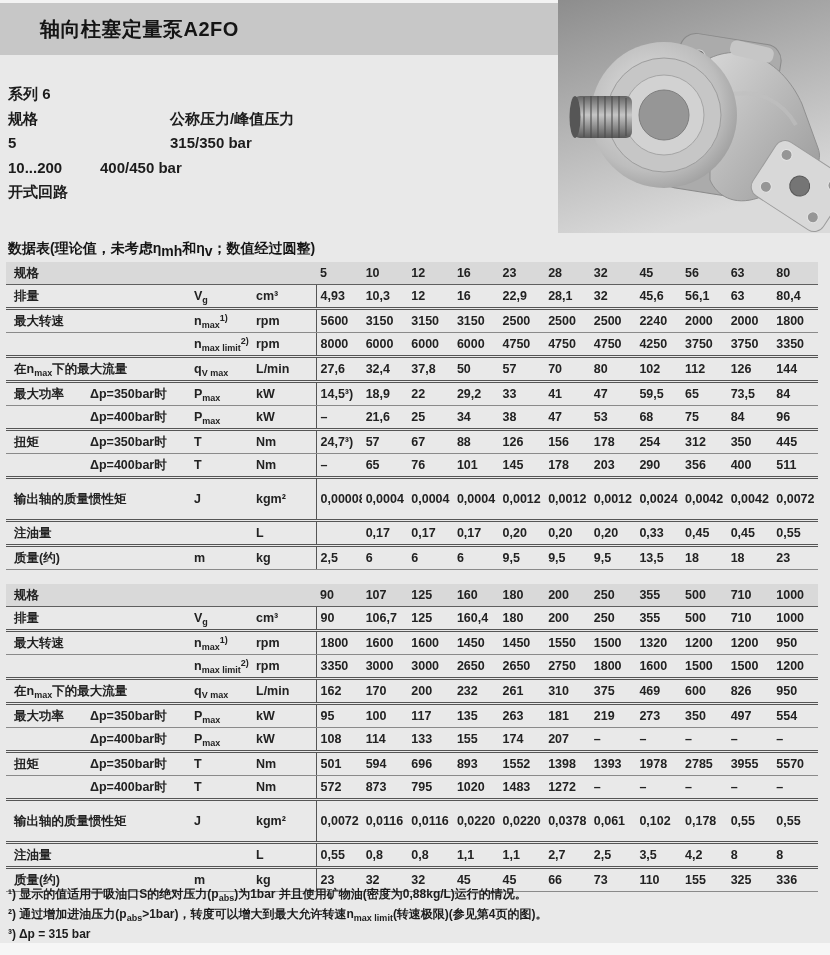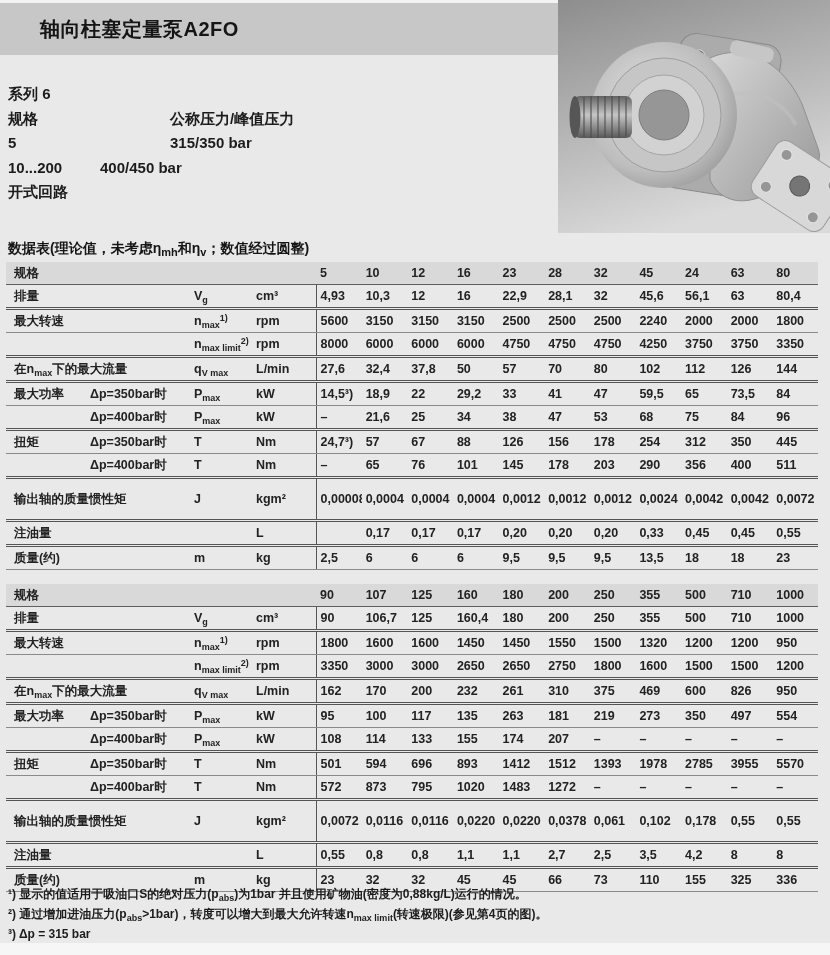--- a/index.html
+++ b/index.html
@@ -34,21 +34,21 @@
     white-space:nowrap;overflow:hidden;
   }
   table.spec tr.hdr-row td{background:#d9d9d9;border-bottom:1px solid #5f5f5f;}
   table.spec .c-label{padding-left:8px;text-align:left;}
   table.spec .c-unit{border-right:1.5px solid #555;}
   table.spec .c-val{padding-left:4px;}
   table.spec tr.end td{border-bottom:3px double #555;}
   table.spec tr.tall td{height:36px;}
   sub{font-size:9px;vertical-align:-3px;line-height:0;}
   sup{font-size:9px;vertical-align:4px;line-height:0;}
-  .tabletitle sub{font-size:11px;}
+  .tabletitle sub{font-size:14px;}
 
   .footnotes{position:absolute;left:8px;top:884px;font-size:12px;font-weight:600;line-height:20px;color:#1c1c1c;}
   .bottomstrip{position:absolute;left:0;top:943px;width:830px;height:12px;background:#f6f6f6;}
 </style>
 </head>
 <body>
 
 <div class="page">
   <div class="topstrip"></div>
 
@@ -148,21 +148,21 @@
           <tr class="hdr-row">
             <td class="c-label" colspan="4">规格</td>
             <td class="c-val">5</td>
             <td class="c-val">10</td>
             <td class="c-val">12</td>
             <td class="c-val">16</td>
             <td class="c-val">23</td>
             <td class="c-val">28</td>
             <td class="c-val">32</td>
             <td class="c-val">45</td>
-            <td class="c-val">24</td>
+            <td class="c-val">56</td>
             <td class="c-val">63</td>
             <td class="c-val">80</td>
           </tr>
           <tr class="end ">
             <td class="c-label" colspan="2"><span>排量</span></td>
             <td class="c-sym"><span>V</span><sub>g</sub></td>
             <td class="c-unit">cm³</td>
             <td class="c-val">4,93</td>
             <td class="c-val">10,3</td>
             <td class="c-val">12</td>
@@ -477,22 +477,22 @@
           </tr>
           <tr>
             <td class="c-label"><span>扭矩</span></td>
             <td class="c-sub">Δp=350bar时</td>
             <td class="c-sym"><span>T</span></td>
             <td class="c-unit">Nm</td>
             <td class="c-val">501</td>
             <td class="c-val">594</td>
             <td class="c-val">696</td>
             <td class="c-val">893</td>
-            <td class="c-val">1412</td>
-            <td class="c-val">1512</td>
+            <td class="c-val">1552</td>
+            <td class="c-val">1398</td>
             <td class="c-val">1393</td>
             <td class="c-val">1978</td>
             <td class="c-val">2785</td>
             <td class="c-val">3955</td>
             <td class="c-val">5570</td>
           </tr>
           <tr class="end ">
             <td class="c-label"><span></span></td>
             <td class="c-sub">Δp=400bar时</td>
             <td class="c-sym"><span>T</span></td>

